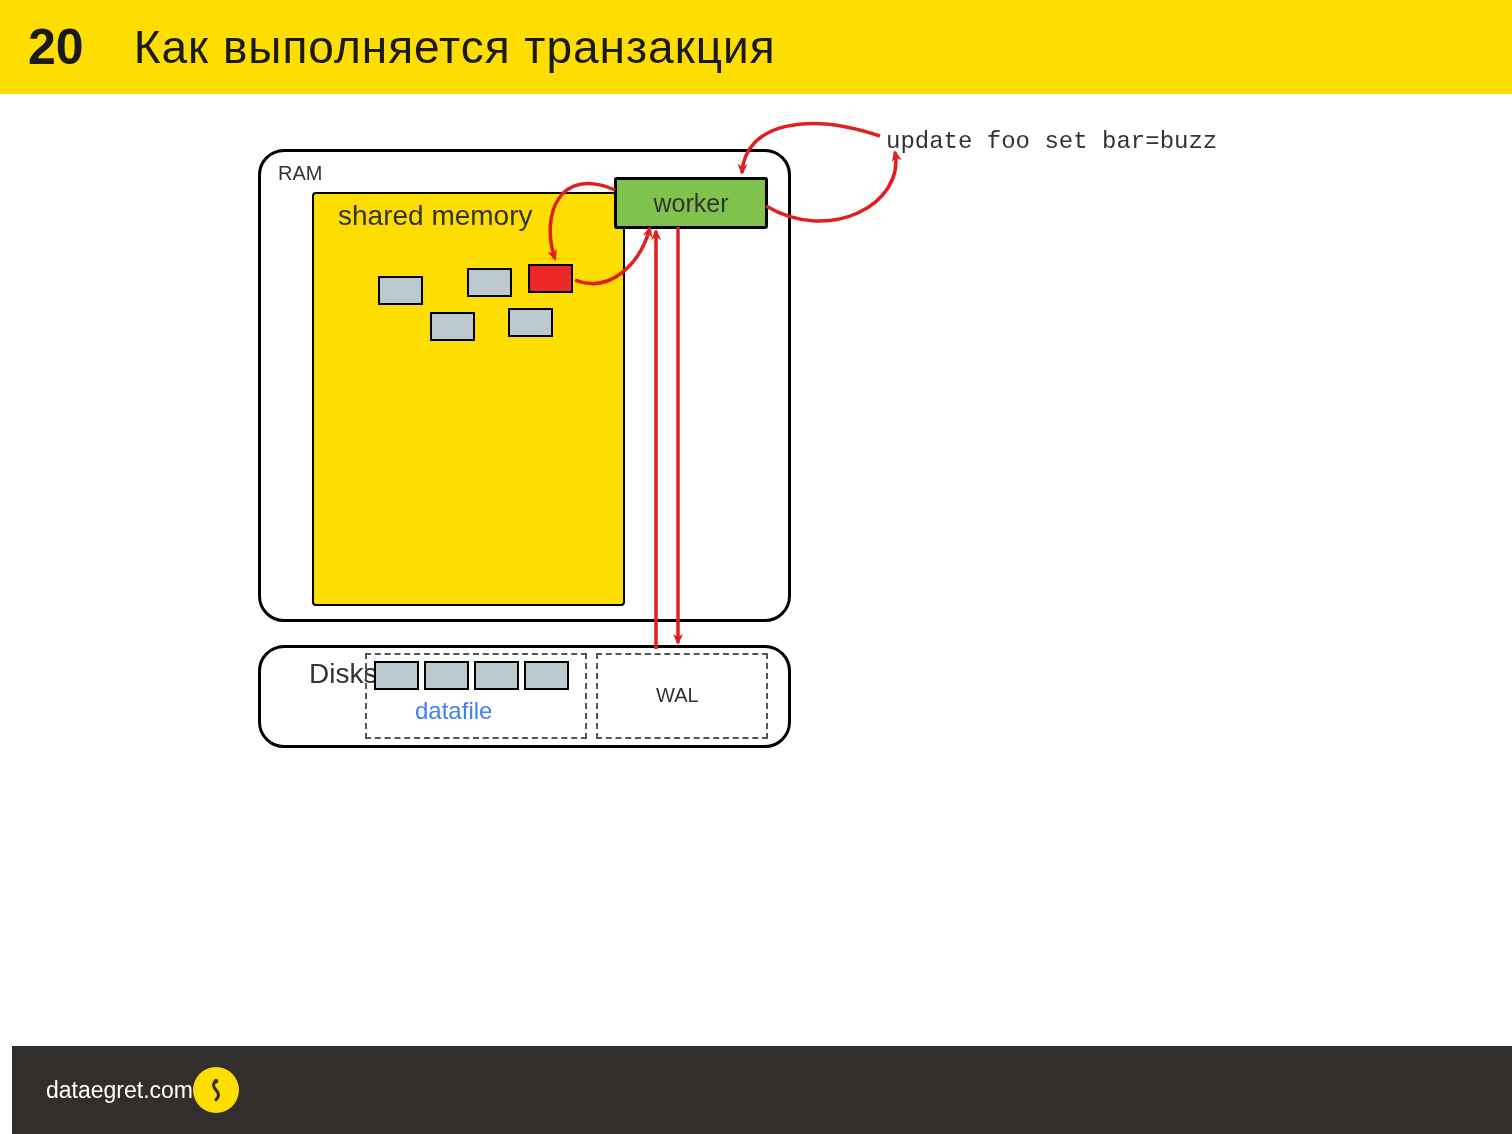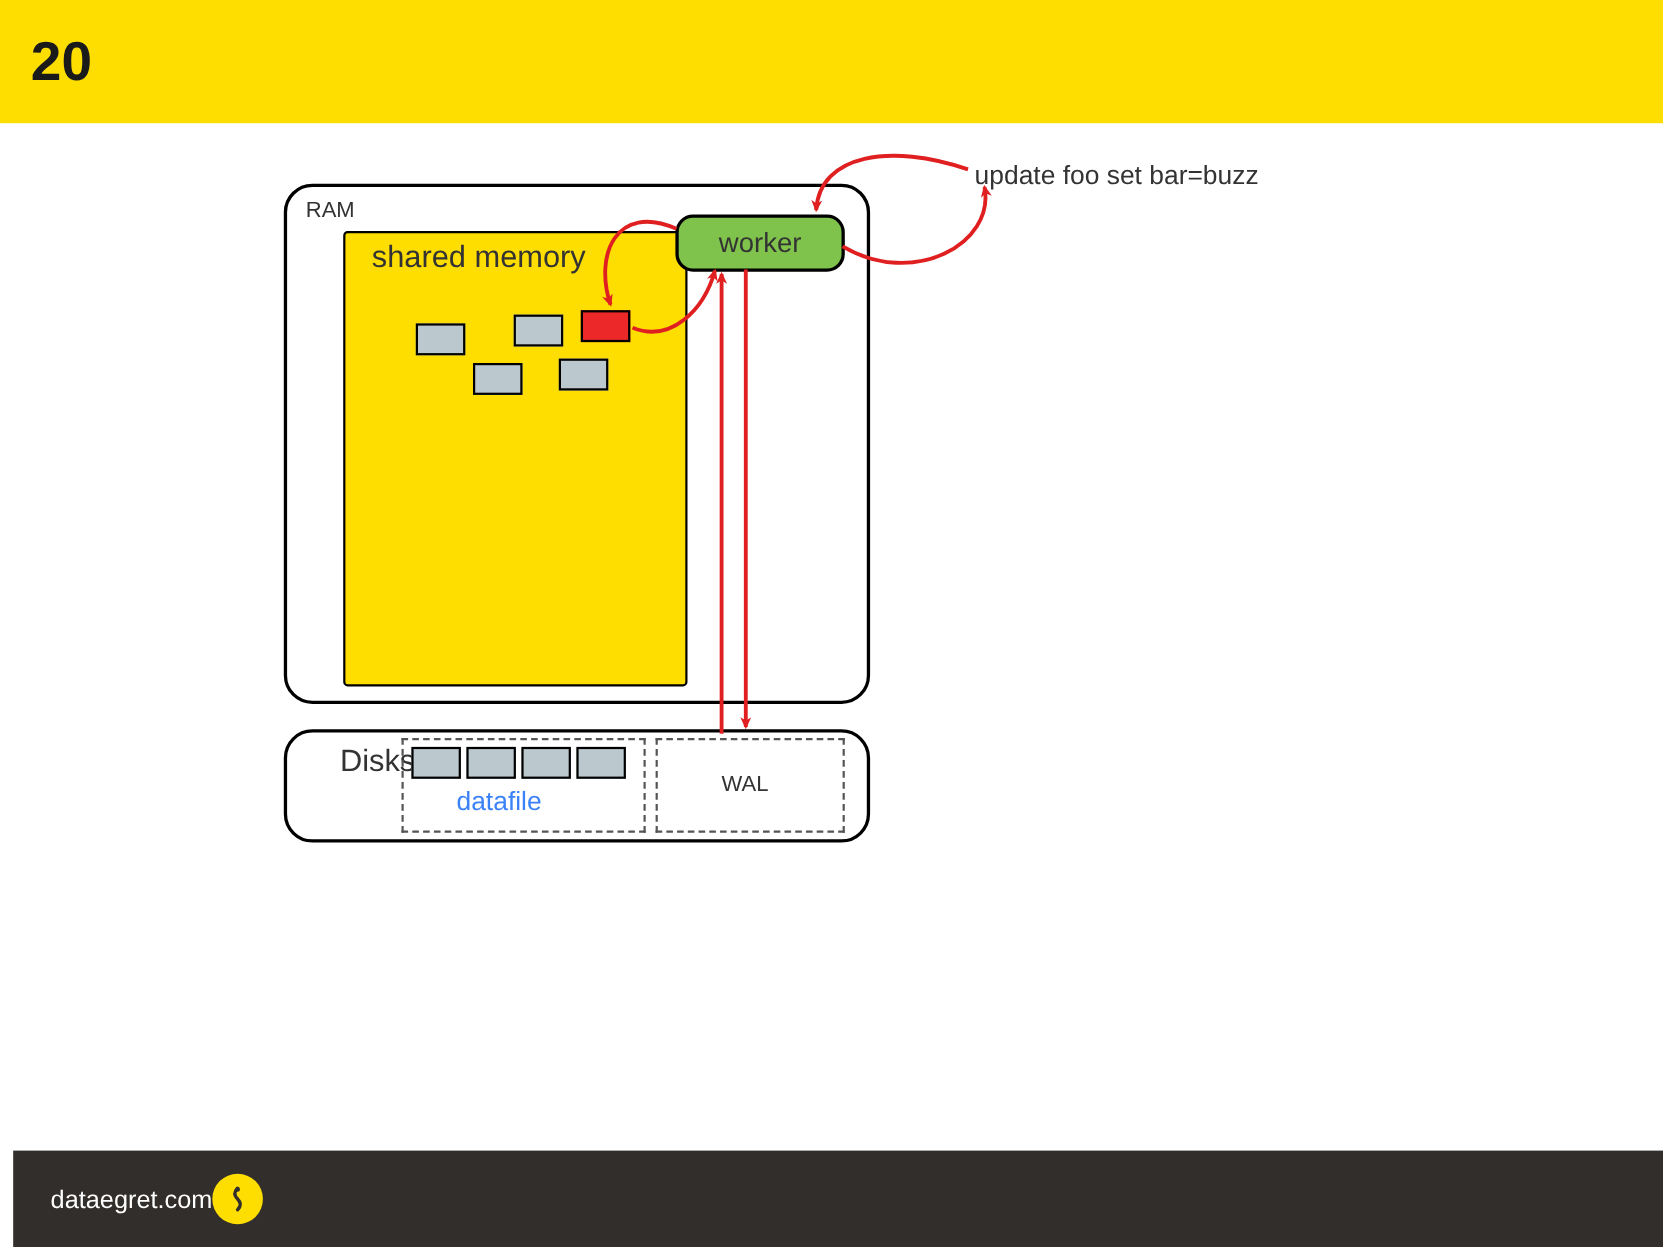--- a/index.html
+++ b/index.html
@@ -1,46 +1,47 @@
 <!DOCTYPE html>
 <html><head>
 <meta charset="utf-8">
 <style>
   html,body{margin:0;padding:0;width:1512px;height:1134px;background:#fff;font-family:"Helvetica Neue",Arial,sans-serif;overflow:hidden;}
-  .header{background:#FEDD00;height:112px;display:flex;align-items:center;padding-left:28px;text-align:right;}
+  .header{background:#FEDD00;height:94px;display:flex;align-items:center;padding-left:28px;text-align:right;}
   .slide-no{font-size:50px;font-weight:600;color:#1a1a1a;margin-right:50px;}
   .title{font-size:46px;font-weight:400;color:#1a1a1a;letter-spacing:1px;}
   .stage{position:relative;width:1512px;height:926px;}
   .box{position:absolute;border:3px solid #000;border-radius:26px;}
   .ram{left:258px;top:55px;width:527px;height:467px;}
   .ram-label{position:absolute;left:278px;top:68px;font-size:20px;color:#333;}
   .shared{position:absolute;left:312px;top:98px;width:309px;height:410px;background:#FEDD00;border:2px solid #000;border-radius:4px;}
   .shared-label{position:absolute;left:338px;top:106px;font-size:28px;color:#333;}
   .page{position:absolute;width:41px;height:25px;background:#BBC8CE;border:2px solid #000;}
   .page.red{background:#ED2828;}
-  .worker{position:absolute;left:614px;top:83px;width:148px;height:46px;background:#7FC24C;border:3px solid #000;border-radius:16px;display:flex;align-items:center;justify-content:center;font-size:25px;color:#333;}
+  .worker{position:absolute;left:614px;top:83px;width:148px;height:46px;background:#7FC24C;border:3px solid #000;border-radius:3px;display:flex;align-items:center;justify-content:center;font-size:25px;color:#333;}
   .disks{left:258px;top:551px;width:527px;height:97px;}
   .disks-label{position:absolute;left:269px;top:564px;font-size:28px;color:#333;margin-left:40px;}
   .dashed{position:absolute;border:2px dashed #555;}
   .datafile{left:365px;top:559px;width:218px;height:82px;}
   .datafile-label{position:absolute;left:415px;top:603px;font-size:24px;color:#3b82f6;}
   .wal{left:596px;top:559px;width:168px;height:82px;}
   .wal-label{position:absolute;left:656px;top:590px;font-size:20px;color:#333;}
   .dpage{position:absolute;width:41px;height:25px;background:#BBC8CE;border:2px solid #000;}
-  .sql{position:absolute;left:886px;top:34px;font-family:Liberation Sans, sans-serif;font-size:24px;color:#333;}
+  .sql{position:absolute;left:886px;top:34px;font-family:Liberation Mono, monospace;font-size:24px;color:#333;}
   svg.arrows{position:absolute;left:0;top:0;width:1512px;height:926px;pointer-events:none;}
   .footer{position:absolute;left:0;bottom:0;width:1512px;height:88px;background:#312E2B;display:flex;align-items:center;justify-content:flex-start;padding:0 34px;box-sizing:border-box;margin-left:12px;}
   .footer-text{color:#fff;font-size:23px;}
   .logo{width:46px;height:46px;border-radius:50%;background:#FEDD00;display:flex;align-items:center;justify-content:center;}
 </style>
 </head>
 <body>
 
 <div class="header">
   <div class="slide-no">20</div>
+  <div class="title">Как выполняется транзакция</div>
 </div>
 
 <div class="stage">
 
   <div class="box ram"></div>
   <div class="ram-label">RAM</div>
 
   <div class="shared"></div>
   <div class="shared-label">shared memory</div>
 

